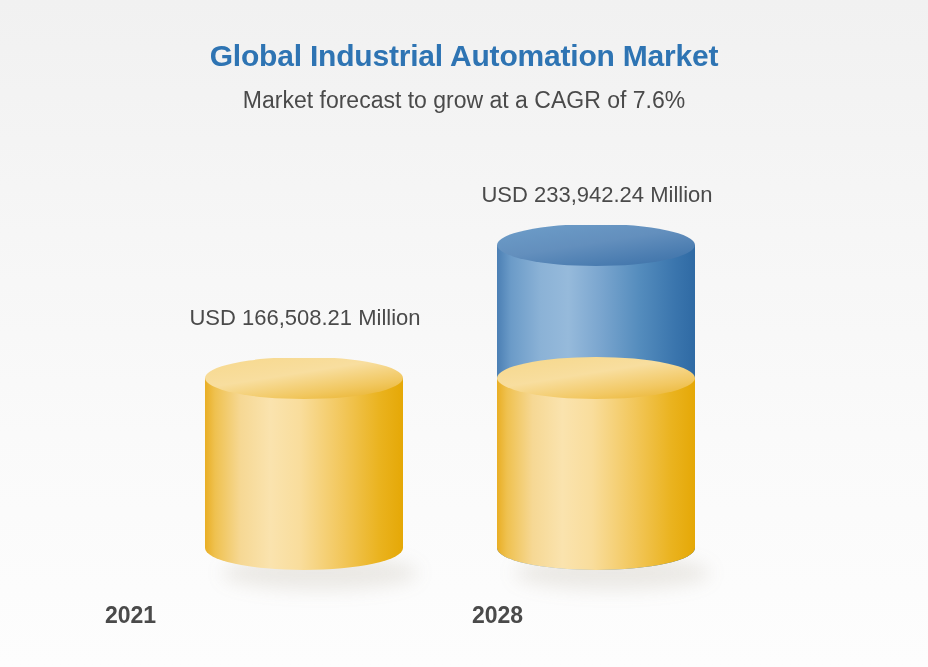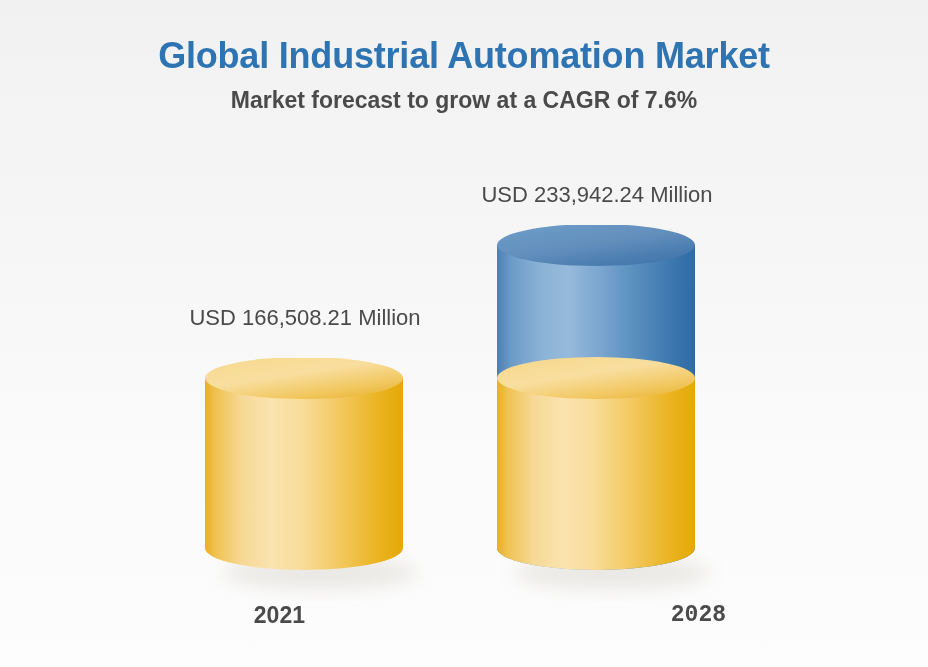--- a/index.html
+++ b/index.html
@@ -24,30 +24,30 @@
 
   
   .title-block {
     position: absolute;
     top: 36px;
     left: 0;
     width: 928px;
     text-align: center;
   }
   #chart-title {
-    font-size: 36px;
+    font-size: 30px;
     font-weight: bold;
     color: #2e74b3;
     letter-spacing: -0.2px;
     line-height: 40px;
     white-space: nowrap;
   }
   #chart-subtitle {
     font-size: 23px;
-    font-weight: bold;
+    font-weight: normal;
     color: #4a4a4a;
     line-height: 34px;
     margin-top: 7px;
     white-space: nowrap;
   }
 
   
   #plot-area {
     position: absolute;
     left: 0;
@@ -70,27 +70,27 @@
     text-align: center;
   }
 
   
   .cat-label {
     position: absolute;
     font-size: 23px;
     font-weight: bold;
     color: #4a4a4a;
     white-space: nowrap;
-    text-align: right;
+    text-align: left;
   }
 
   #bar-2021-value  { left: 104px; top: 305px; width: 402px; }
   #bar-2028-value  { left: 396px; top: 182px; width: 402px; }
   #bar-2021-label  { left: 105px; top: 602px; width: 200px; }
-  #bar-2028-label  { left: 526px; top: 602px; width: 200px; font-family: Liberation Mono, monospace; }
+  #bar-2028-label  { left: 472px; top: 602px; width: 200px; }
 
   
   #cyl-2021 { left: 198px; top: 358px; }
   #cyl-2028 { left: 490px; top: 225px; }
 
   .shadow-ellipse {
     position: absolute;
     border-radius: 50%;
     filter: blur(9px);
   }

